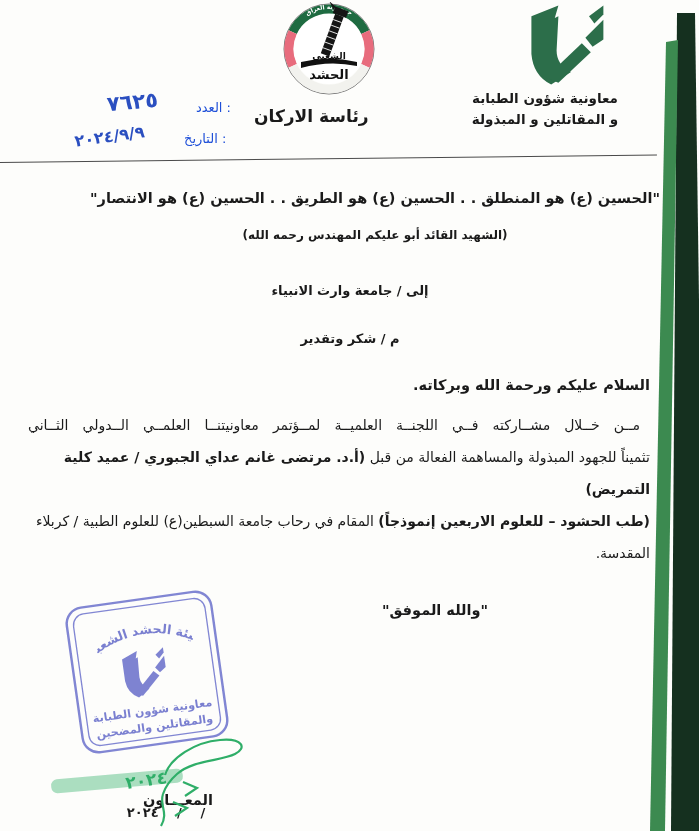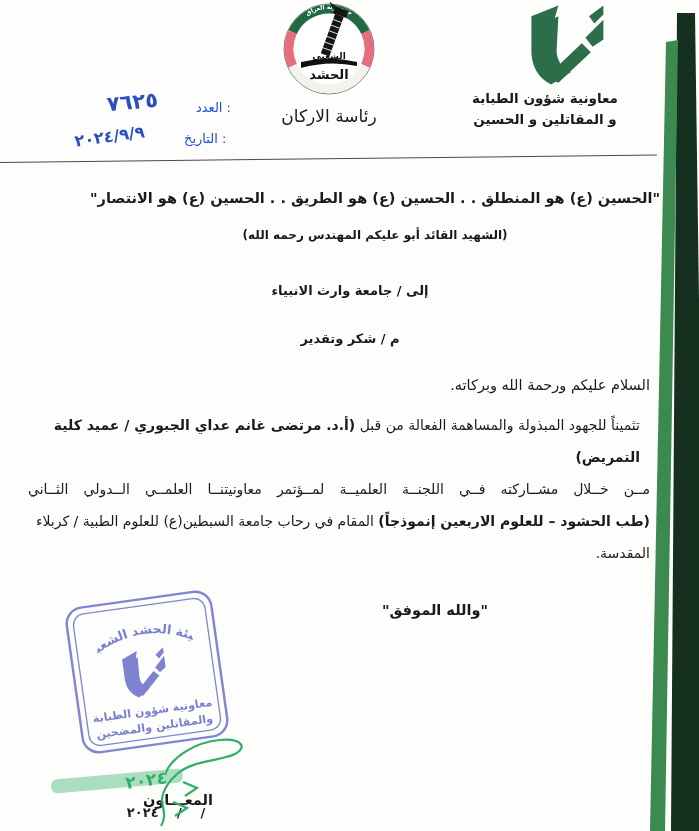--- a/index.html
+++ b/index.html
@@ -6,27 +6,27 @@
   .page{
     width:699px;height:831px;position:relative;margin:0 auto;
     background:#fdfdfb;overflow:hidden;
     font-family:"DejaVu Sans",sans-serif;color:#1a1a1a;
   }
   .abs{position:absolute;}
   .lbl{font-size:13px;color:#1d4ed8;}
   .hw{color:var(--c-handwriting-blue);font-weight:bold;}
   .hw.num{font-size:21px;letter-spacing:3px;transform:rotate(-5deg);}
   .hw.date{font-size:16px;letter-spacing:1px;transform:rotate(-8deg);}
-  .center-title{font-size:17px;font-weight:normal;text-align:center;}
+  .center-title{font-size:17px;font-weight:bold;text-align:left;}
   .dept{font-size:13.5px;font-weight:bold;text-align:center;line-height:21px;direction:rtl;}
   .divider{border-top:1.6px solid #4a4a4a;transform:rotate(-0.65deg);transform-origin:left center;}
   .quote{font-size:14.5px;font-weight:bold;text-align:center;direction:rtl;}
   .quote-attr{font-size:12px;font-weight:bold;text-align:center;direction:rtl;}
   .centerline{font-size:13px;font-weight:bold;text-align:center;direction:rtl;}
-  .greeting{font-size:14.5px;font-weight:normal;text-align:right;direction:rtl;}
+  .greeting{font-size:14.5px;font-weight:bold;text-align:right;direction:rtl;}
   .para{direction:rtl;font-size:14px;}
   .bline{text-align:right;line-height:32px;}
   .bline.stretch{text-align:justify;text-align-last:justify;}
   .para .bline:first-child{padding-right:10px;}
   .bold{font-weight:bold;}
   .closing{font-size:14.5px;font-weight:bold;text-align:center;direction:rtl;}
   .sig-title{font-size:14.5px;font-weight:bold;text-align:center;direction:rtl;z-index:4;}
   .sig-date{font-size:13px;font-weight:bold;direction:ltr;text-align:center;word-spacing:14px;z-index:4;}
   svg{display:block;}
   .noptr{pointer-events:none;}
@@ -69,35 +69,35 @@
   <div class="abs center-title" style="left:254px;top:106px;width:150px;">رئاسة الاركان</div>
 
   <svg class="abs" style="left:517px;top:3px;" width="90" height="84" viewBox="0 0 100 92">
     <path d="M 16,14 L 46,2 L 42,16 L 46,14 L 44,52 Q 44,68 60,76 L 38,90 Q 18,80 16,56 Z" style="fill:var(--c-logo-green)"></path>
     <path d="M 32,82 L 72,44 L 82,54 L 46,88 Z" style="fill:var(--c-logo-green)"></path>
     <path d="M 76,38 L 96,18 L 96,40 L 84,48 Z" style="fill:var(--c-logo-green)"></path>
     <path d="M 80,14 L 96,2 L 96,12 L 86,22 Z" style="fill:var(--c-logo-green)"></path>
   </svg>
   <div class="abs dept" style="left:452px;top:88px;width:186px;">
     <div>معاونية شؤون الطبابة</div>
-    <div>و المقاتلين و الحسين</div>
+    <div>و المقاتلين و المبذولة</div>
   </div>
 
   <div class="abs divider" style="left:0;top:162px;width:657px;height:0;"></div>
 
   <div class="abs quote" style="left:55px;top:190px;width:640px;">"الحسين (ع) هو المنطلق . . الحسين (ع) هو الطريق . . الحسين (ع) هو الانتصار"</div>
   <div class="abs quote-attr" style="left:55px;top:228px;width:640px;">(الشهيد القائد أبو عليكم المهندس رحمه الله)</div>
 
   <div class="abs centerline" style="left:30px;top:283px;width:640px;">إلى / جامعة وارث الانبياء</div>
   <div class="abs centerline" style="left:30px;top:331px;width:640px;">م / شكر وتقدير</div>
 
   <div class="abs greeting" style="left:28px;top:377px;width:622px;">السلام عليكم ورحمة الله وبركاته.</div>
   <div class="abs para" style="left:28px;top:409px;width:622px;">
+      <div class="bline stretch"><span>مــن خــلال مشــاركته فــي اللجنــة العلميــة لمــؤتمر معاونيتنــا العلمــي الــدولي الثــاني</span></div>
       <div class="bline"><span>تثميناً للجهود المبذولة والمساهمة الفعالة من قبل </span><span class="bold">(أ.د. مرتضى غانم عداي الجبوري / عميد كلية التمريض)</span></div>
-      <div class="bline stretch"><span>مــن خــلال مشــاركته فــي اللجنــة العلميــة لمــؤتمر معاونيتنــا العلمــي الــدولي الثــاني</span></div>
       <div class="bline"><span class="bold">(طب الحشود – للعلوم الاربعين إنموذجاً)</span><span> المقام في رحاب جامعة السبطين(ع) للعلوم الطبية / كربلاء المقدسة.</span></div>
     </div>
   <div class="abs para" style="left:28px;top:521px;width:622px;">
     </div>
   <div class="abs closing" style="left:335px;top:602px;width:200px;">"والله الموفق"</div>
 
   <svg class="abs" style="left:70px;top:596px;transform:rotate(-8deg);z-index:2;" width="154" height="152" viewBox="0 0 150 150" xmlns="http://www.w3.org/2000/svg" xmlns:xlink="http://www.w3.org/1999/xlink">
     <rect x="3" y="3" width="144" height="144" rx="16" fill="none" style="stroke:var(--c-stamp-blue)" stroke-width="2.4" opacity="0.9"></rect>
     <rect x="9.5" y="9.5" width="131" height="131" rx="11" fill="none" style="stroke:var(--c-stamp-blue)" stroke-width="1.3" opacity="0.9"></rect>
     <path id="stampArc" d="M 26,52 Q 75,24 124,50" fill="none"></path>

